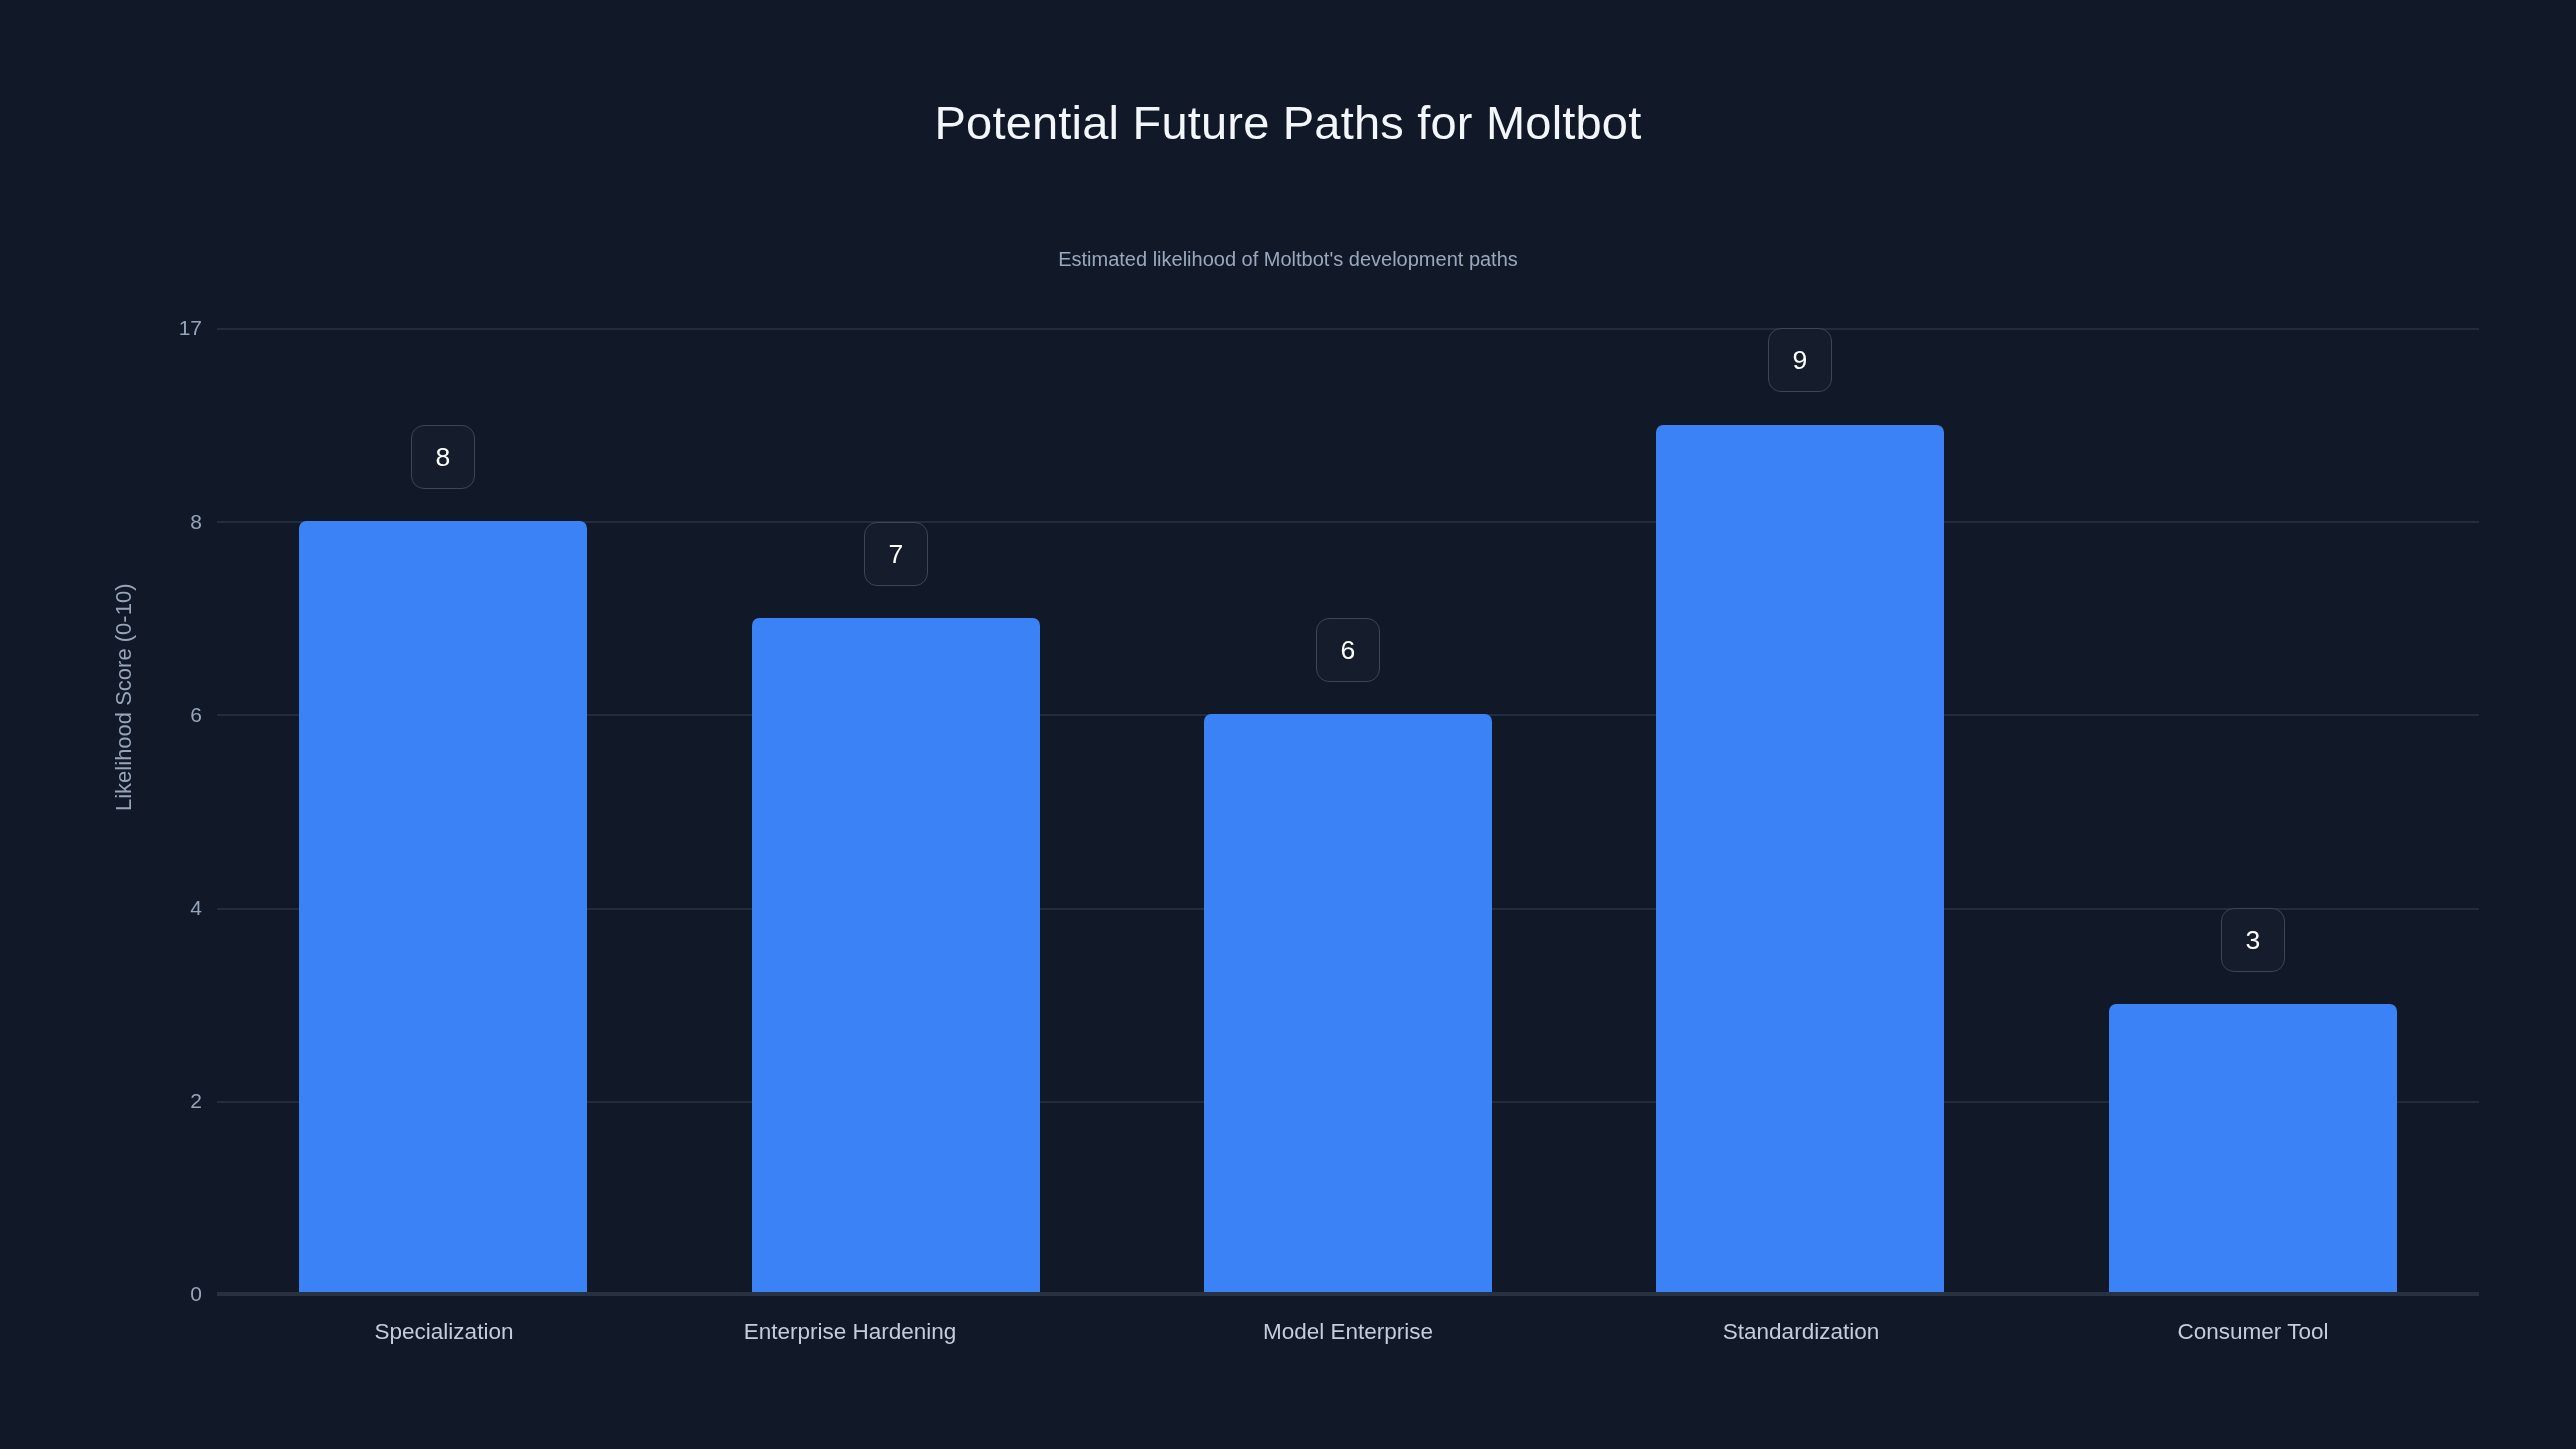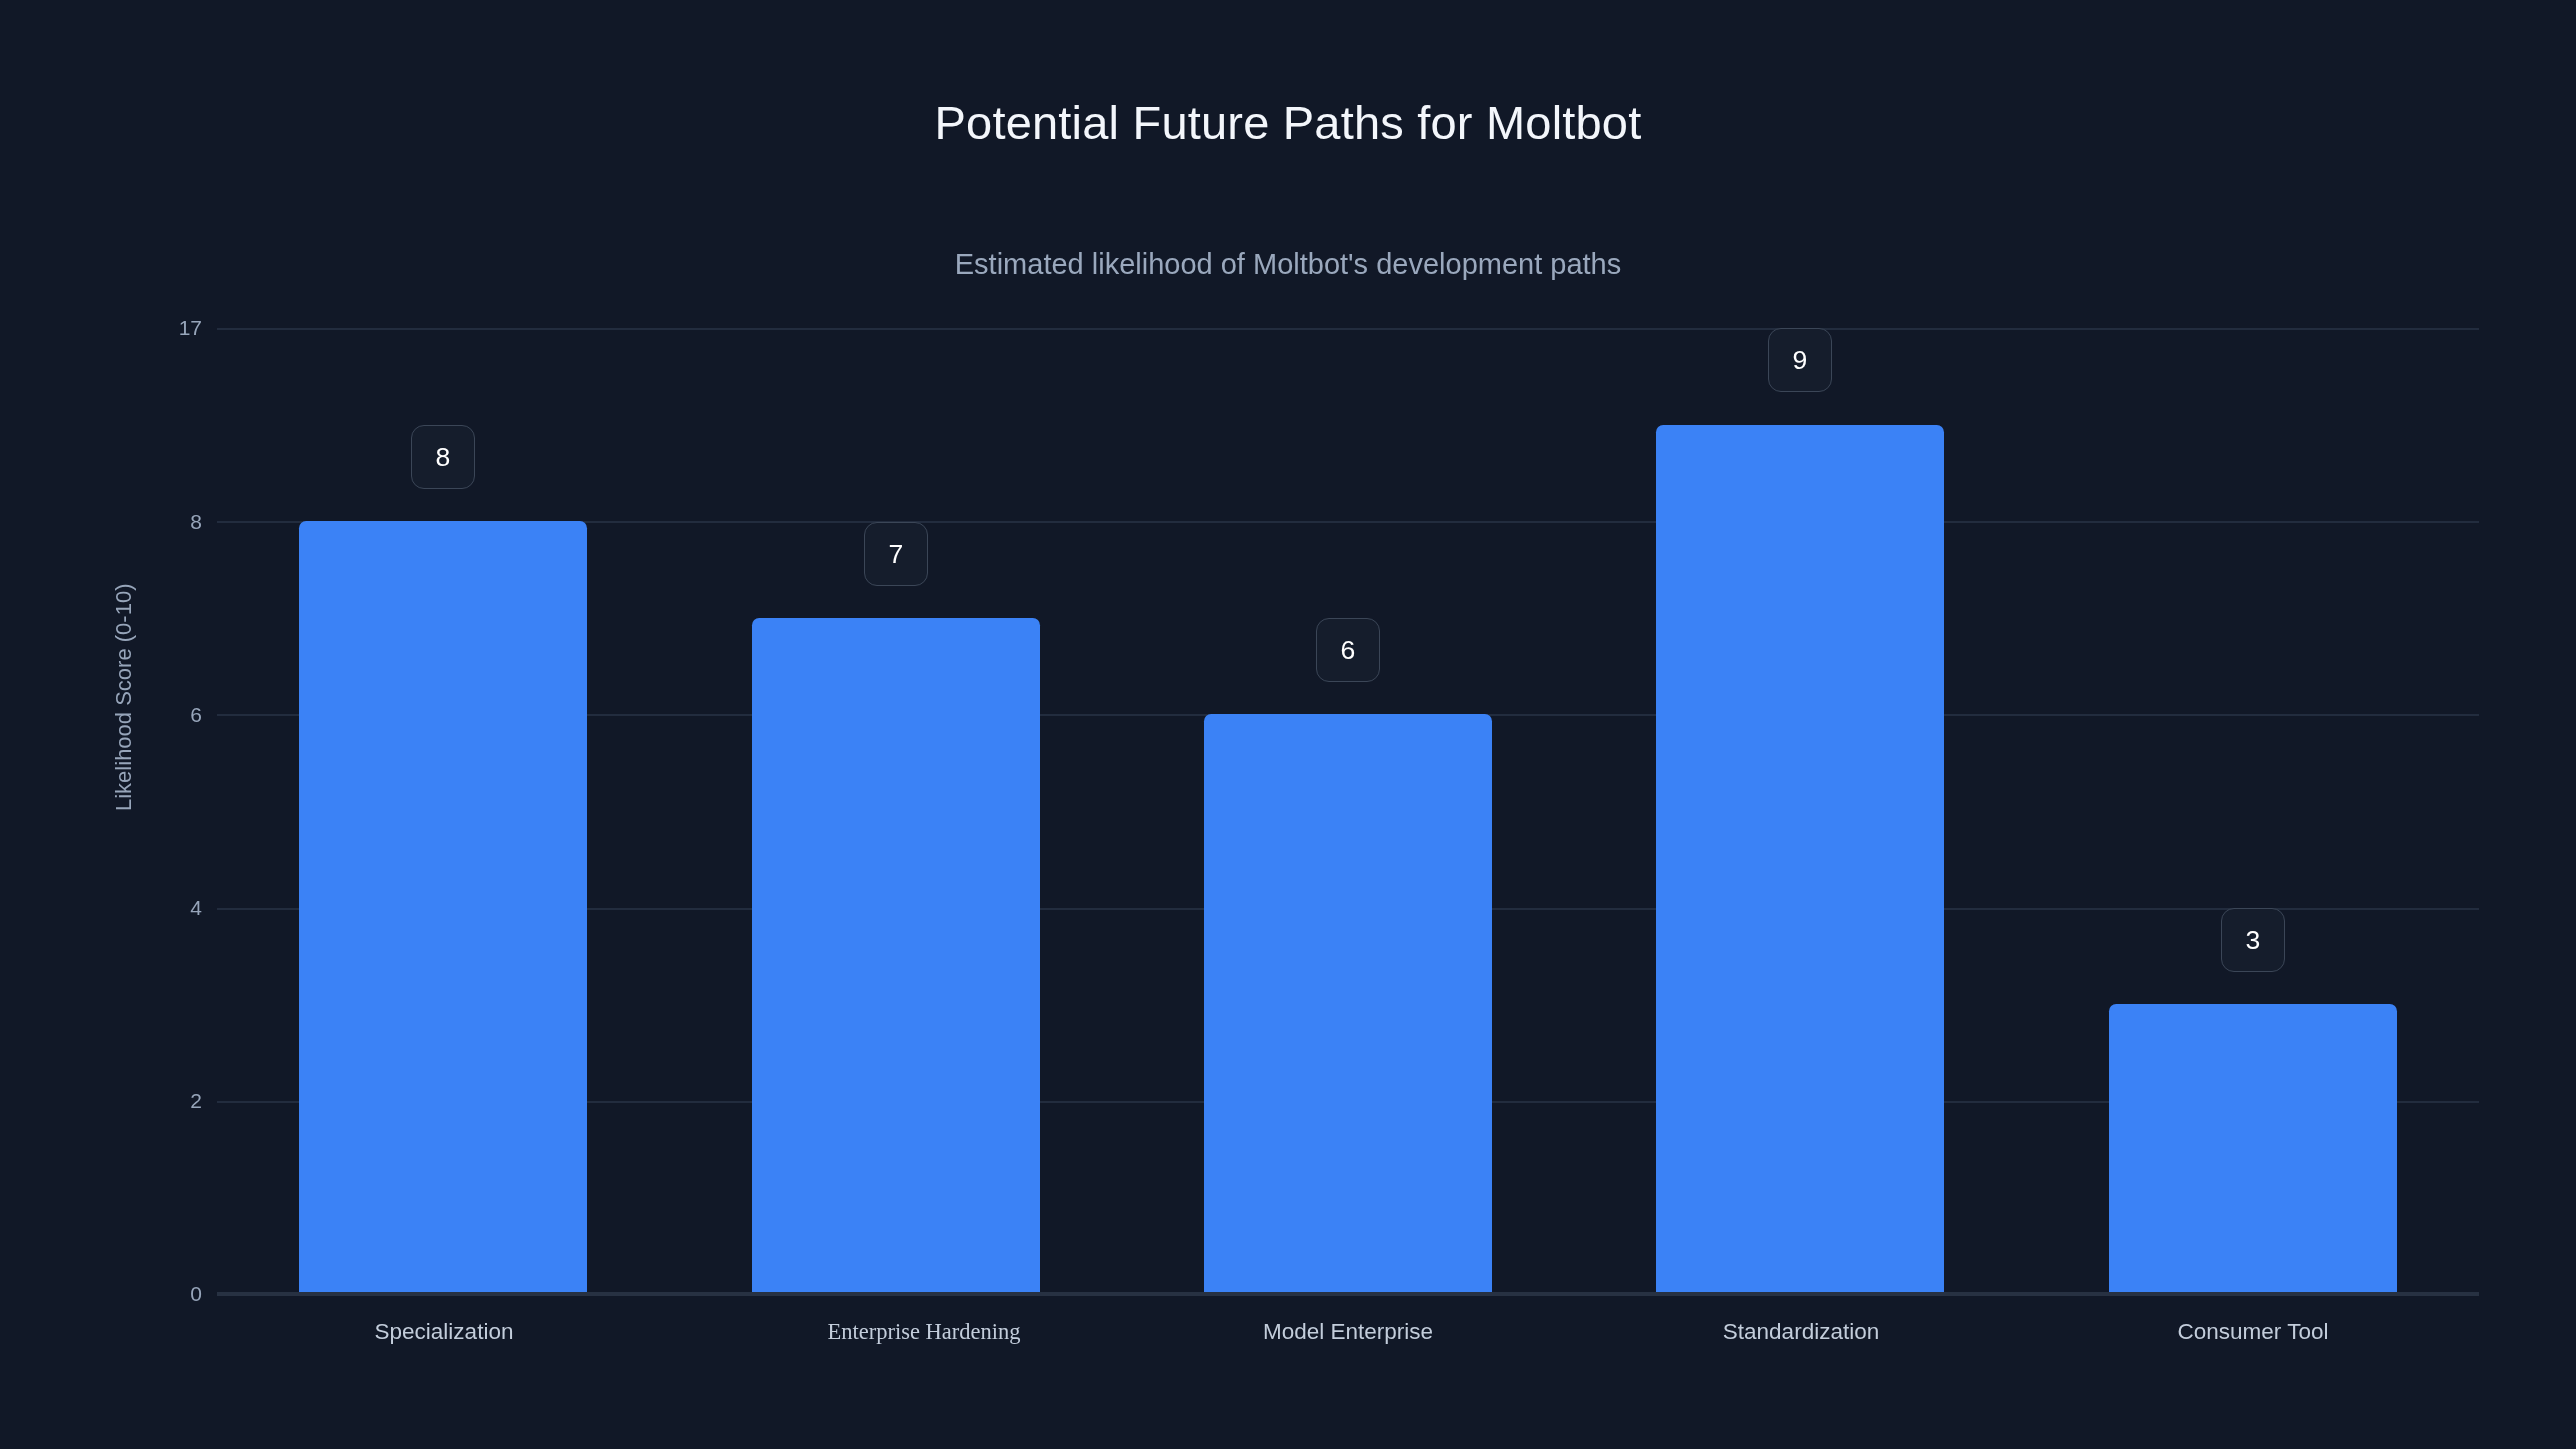--- a/index.html
+++ b/index.html
@@ -25,21 +25,21 @@
     font-weight:400;
     letter-spacing:0.2px;
     color:#f3f6fb;
     white-space:nowrap;
   }
   #chart-subtitle {
     position:absolute;
     left:0; top:248px;
     width:2576px;
     text-align:center;
-    font-size:29px;
+    font-size:20px;
     font-weight:400;
     color:#9aa8bd;
     white-space:nowrap;
   }
 
   
   #plot-area {
     position:absolute;
     left:217px;
     top:328px;
@@ -174,20 +174,20 @@
         <div class="bar-group" style="left: 1892px; width: 288px;">
           <div class="bar" style="height: 290px; background: rgb(59, 130, 246);"></div>
           <div class="value-badge" style="bottom: 322px;">3</div>
         </div>
       </div>
     <div id="axis-baseline"></div>
   </div>
 
   <div id="x-axis-ticks">
       <div class="x-tick-label" style="left: 444px; text-align: right;">Specialization</div>
-      <div class="x-tick-label" style="left: 924px; font-family: Liberation Serif, serif;">Enterprise Hardening</div>
+      <div class="x-tick-label" style="left: 850px;">Enterprise Hardening</div>
       <div class="x-tick-label" style="left: 1348px;">Model Enterprise</div>
       <div class="x-tick-label" style="left: 1801px;">Standardization</div>
       <div class="x-tick-label" style="left: 2253px;">Consumer Tool</div>
     </div>
 
 </div>
 
 
 </body></html>

